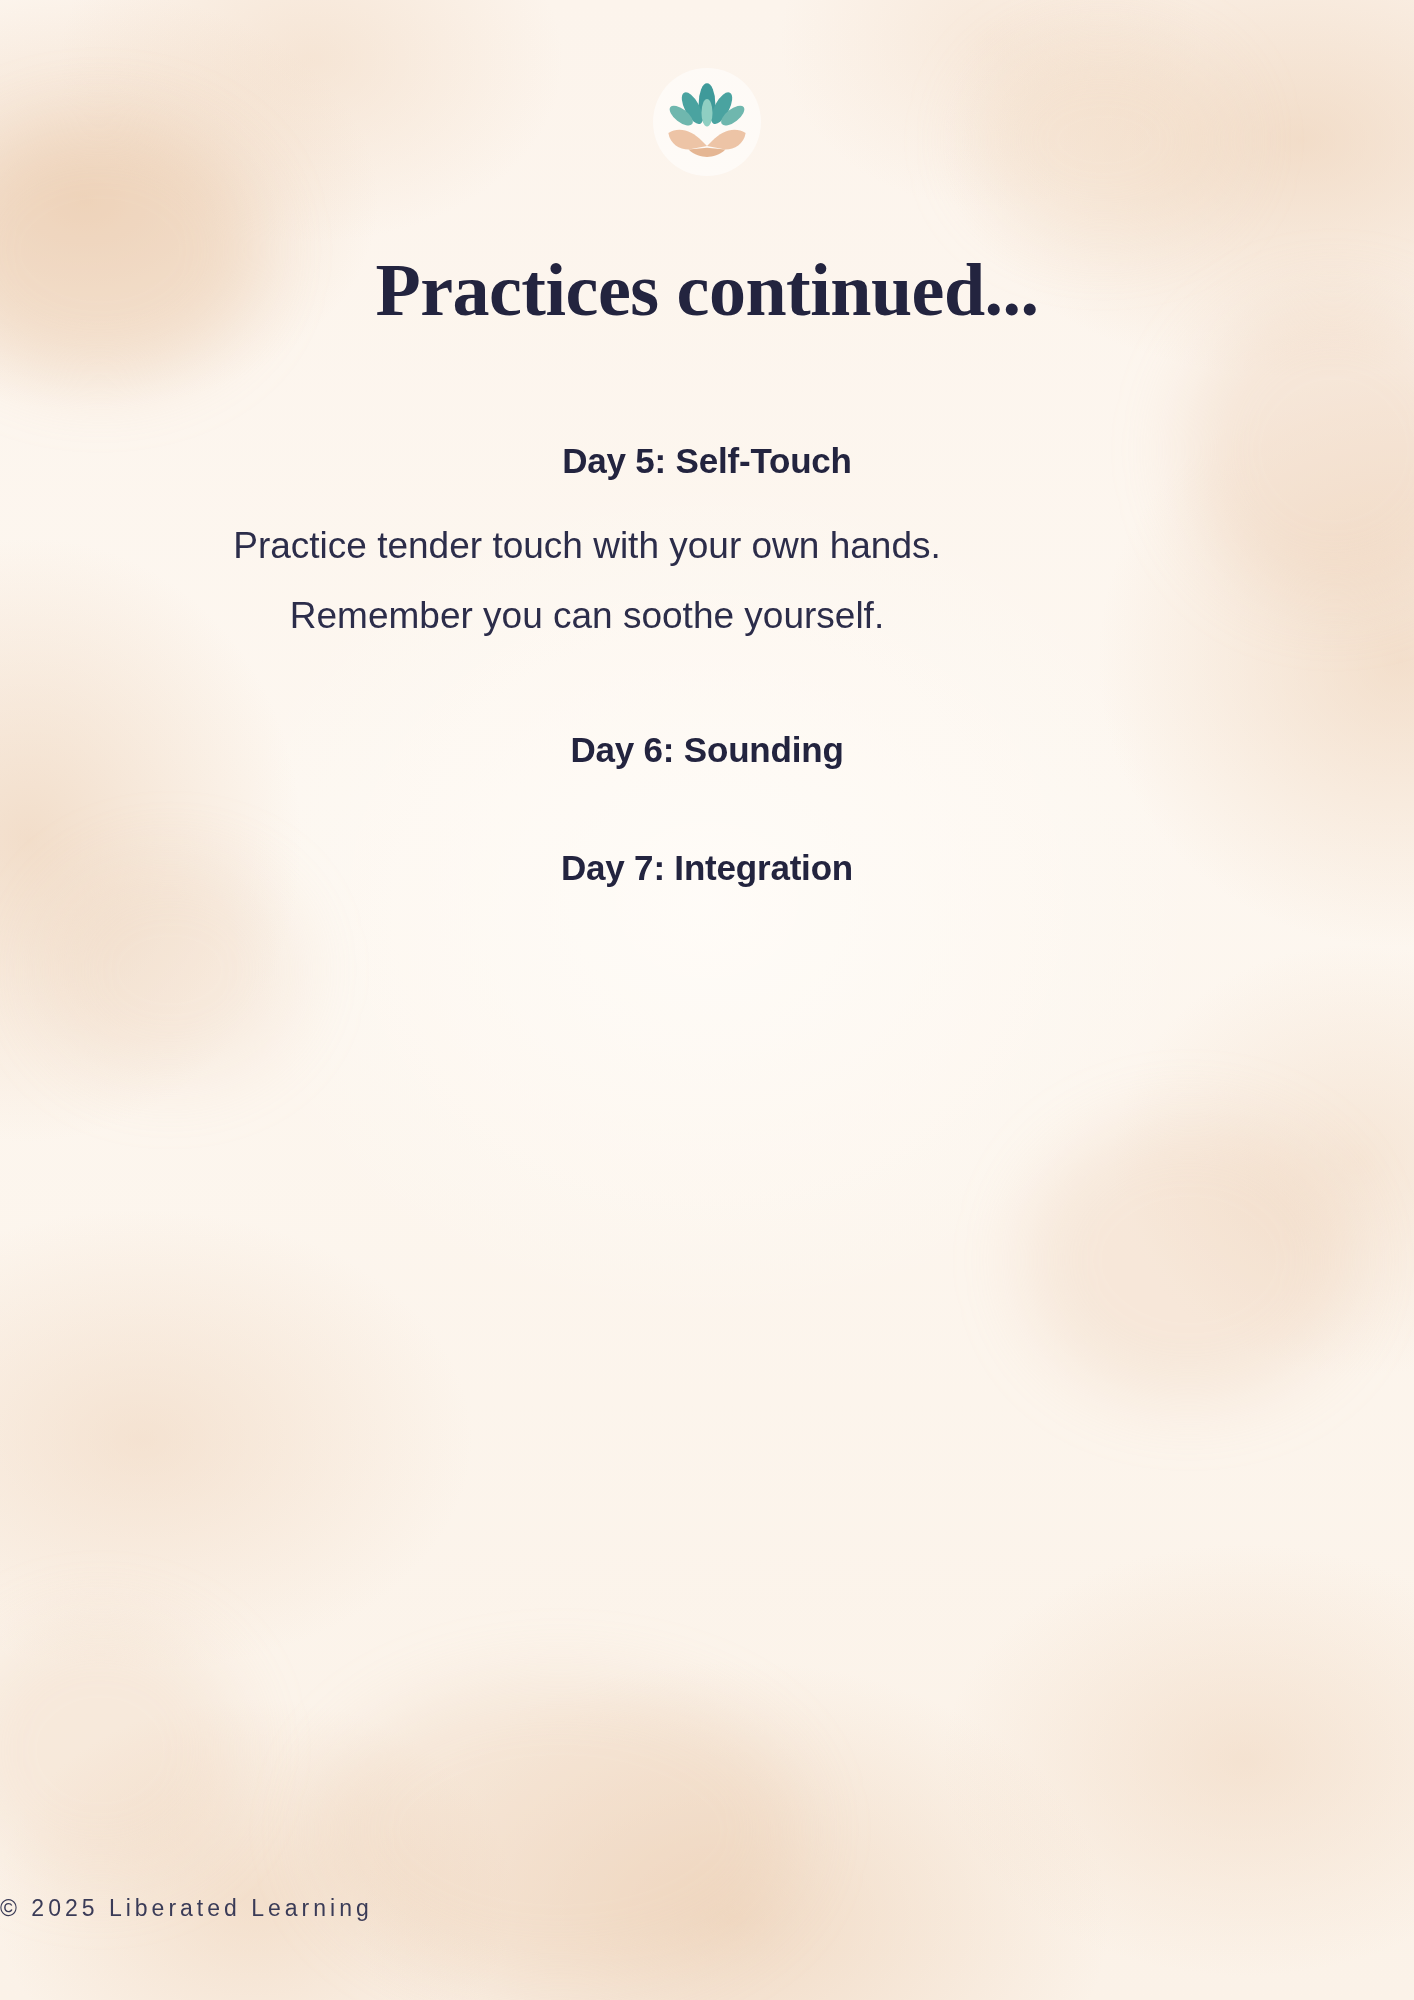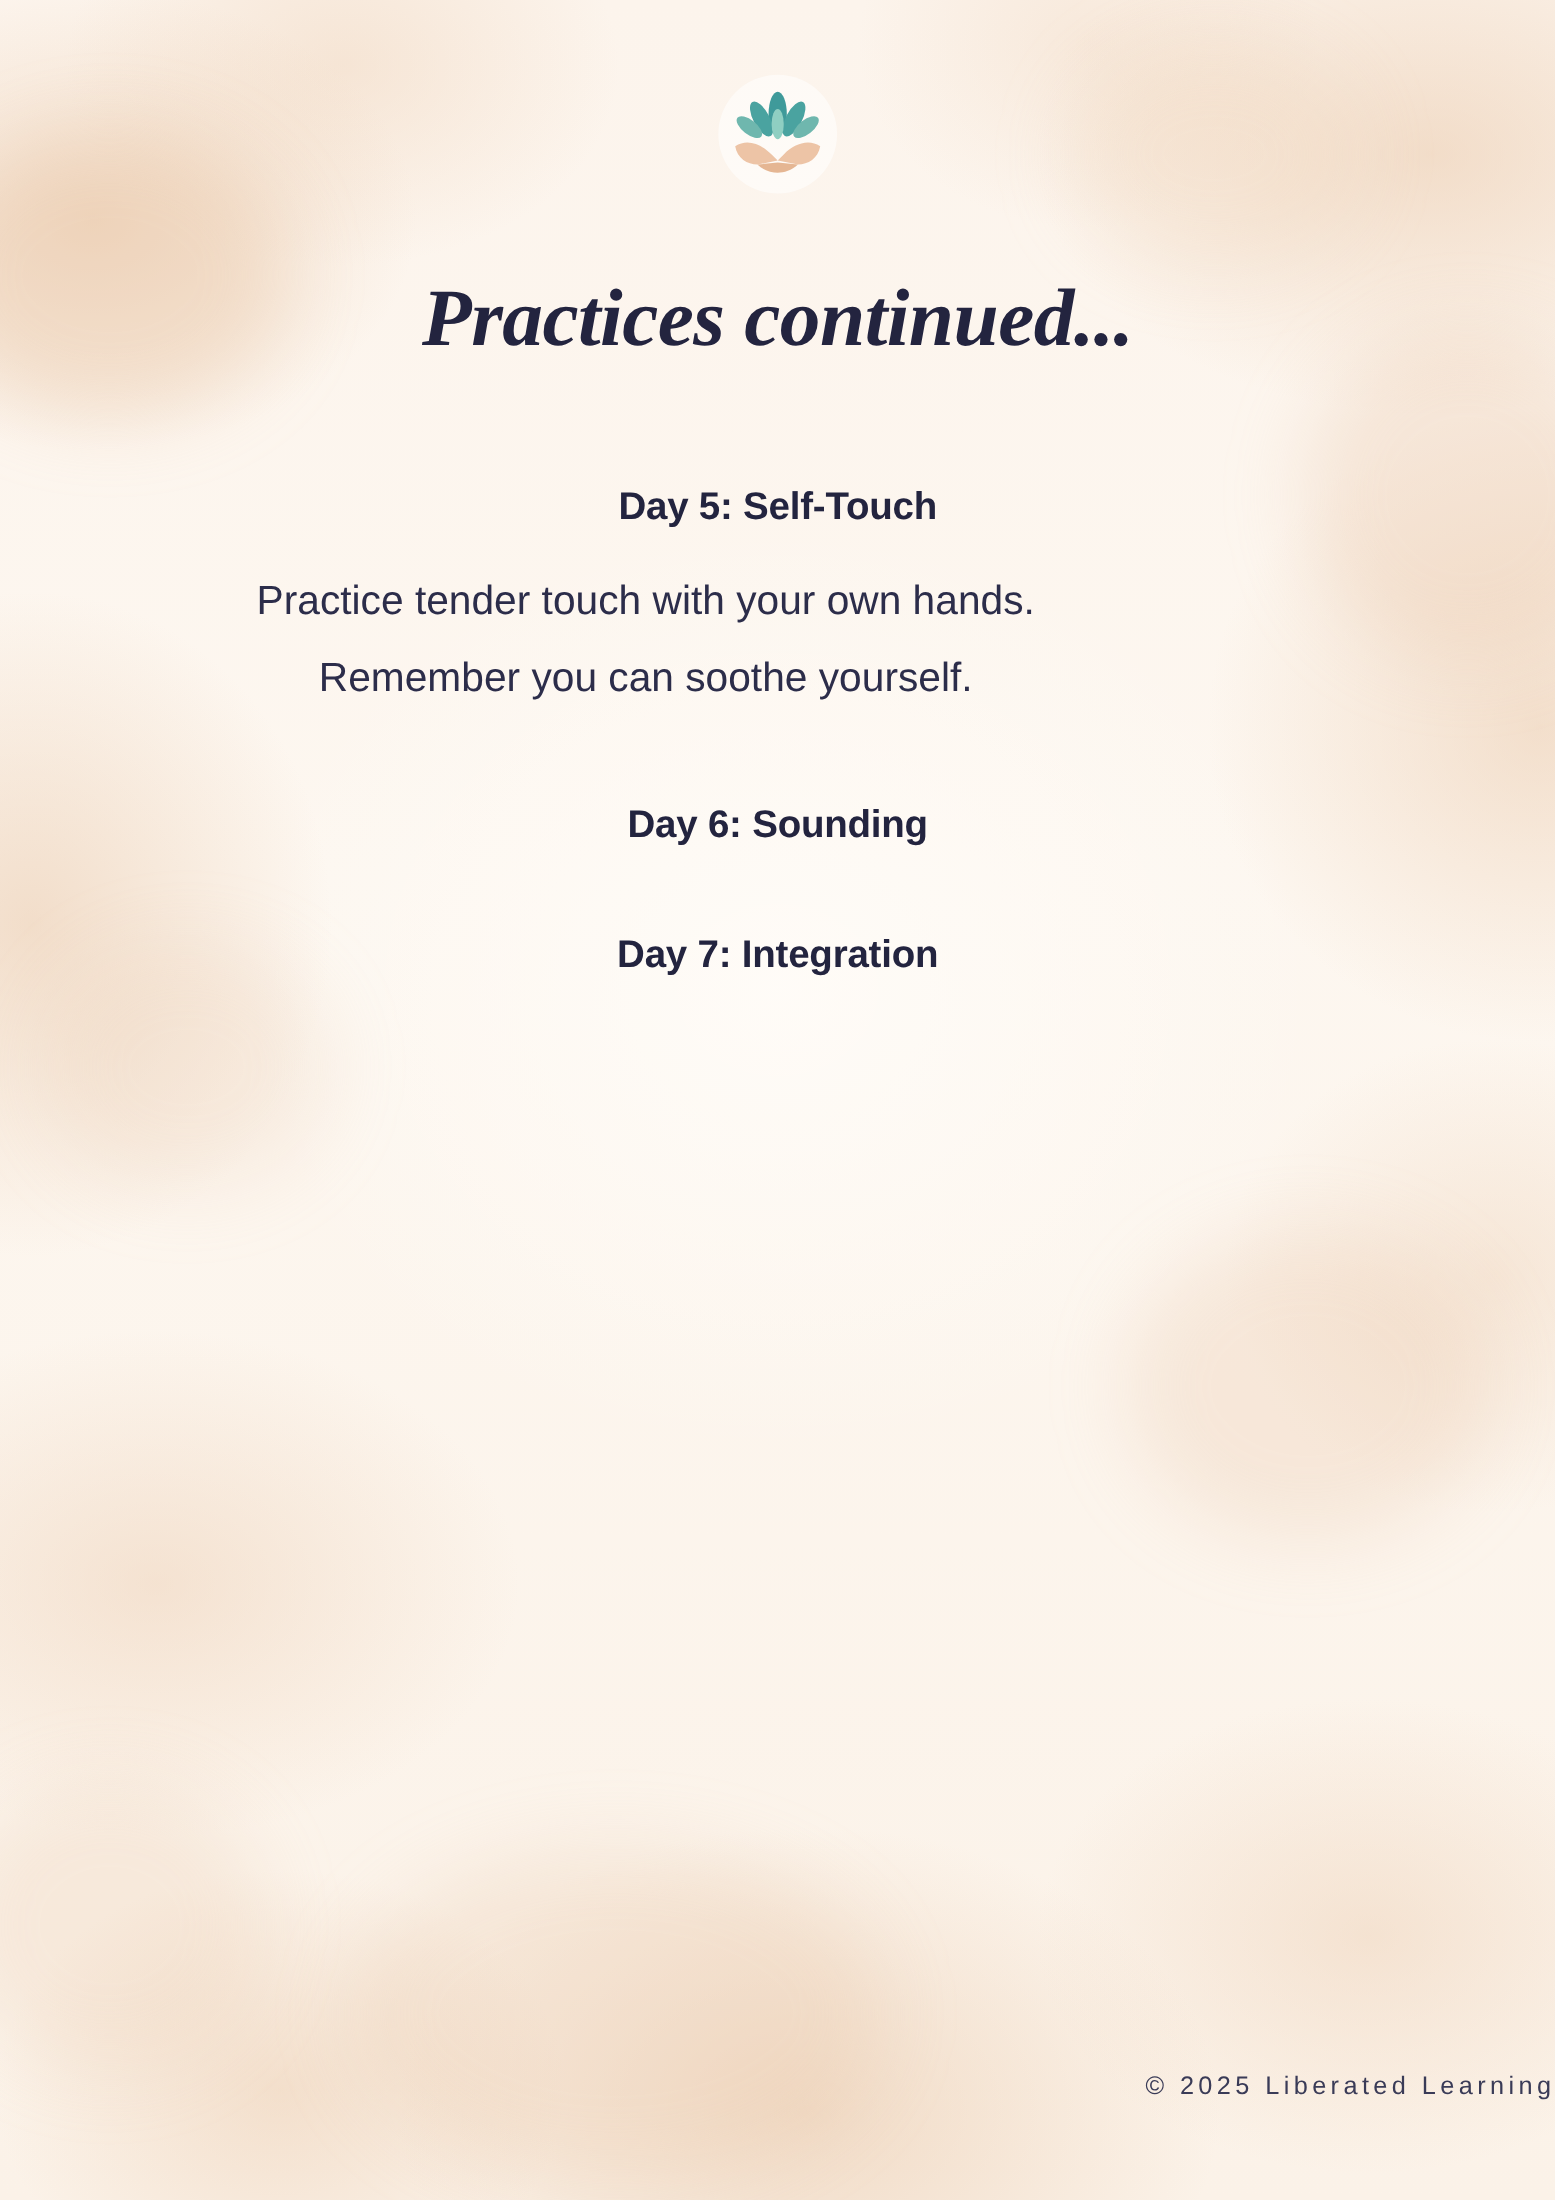--- a/index.html
+++ b/index.html
@@ -77,21 +77,20 @@
 
   .page-title {
     margin: 0;
     padding-top: 72px;
     text-align: center;
     font-family: "Liberation Serif", serif;
     font-weight: 700;
     font-size: 74px;
     letter-spacing: -0.5px;
     color: #23243f;
-    font-style: italic;
   }
 
   .practices {
     margin-top: 108px;
   }
 
   .practice {
     margin-bottom: 78px;
     text-align: center;
   }
@@ -111,22 +110,22 @@
     color: #2c2d4a;
     margin: 15px;
     max-width: 860px;
     font-weight: 400;
   }
 
   .footer {
     position: absolute;
     left: 0;
     right: 0;
-    bottom: 90px;
-    text-align: right;
+    bottom: 78px;
+    text-align: left;
     font-size: 23px;
     letter-spacing: 4px;
     color: #3a3b57;
   }
 </style>
 </head>
 <body>
 
 <div class="page">
 

